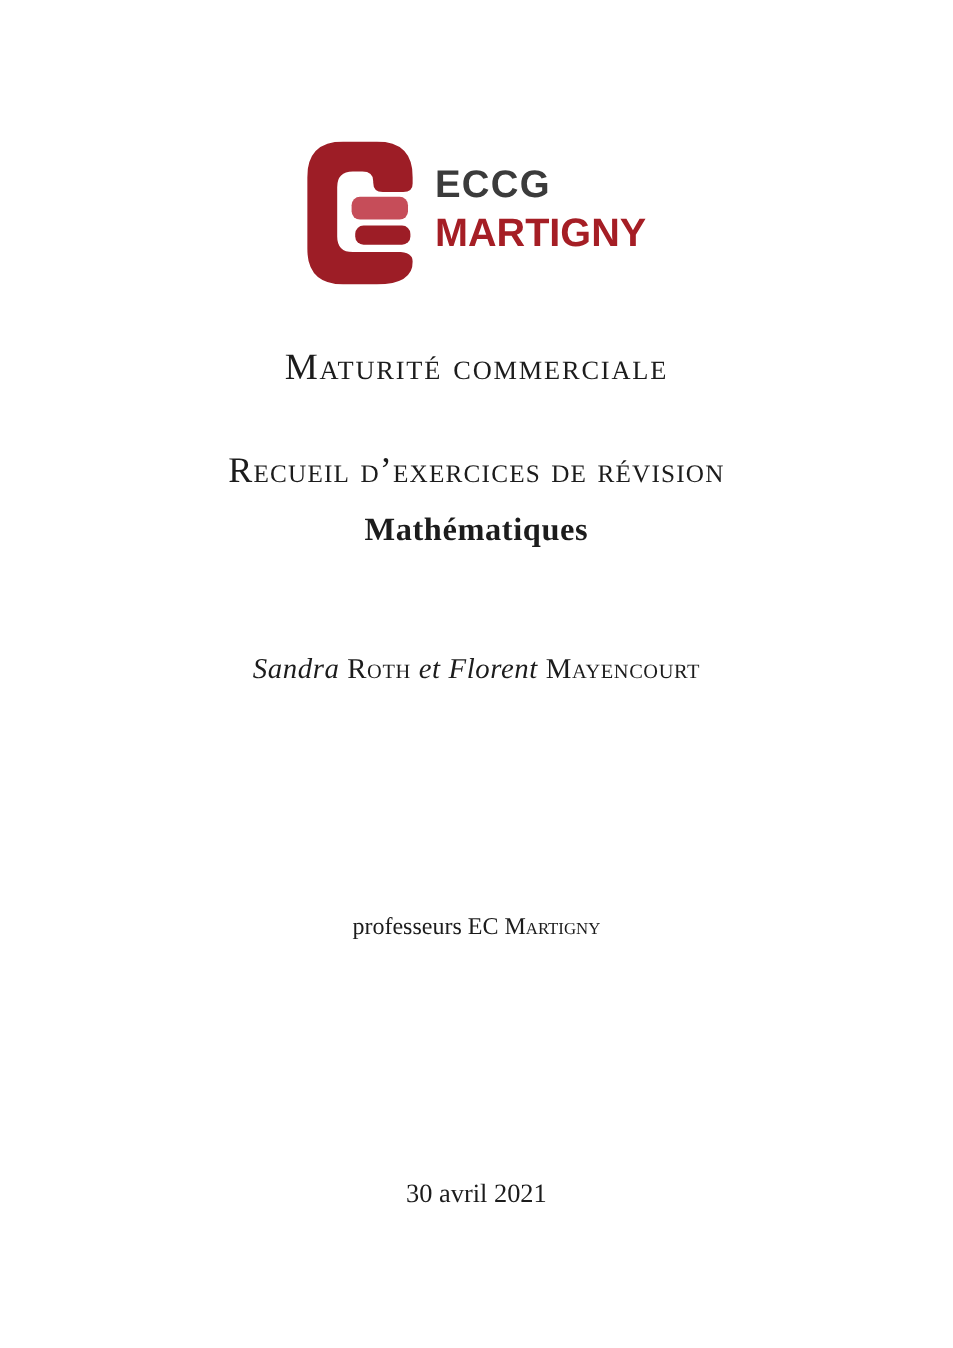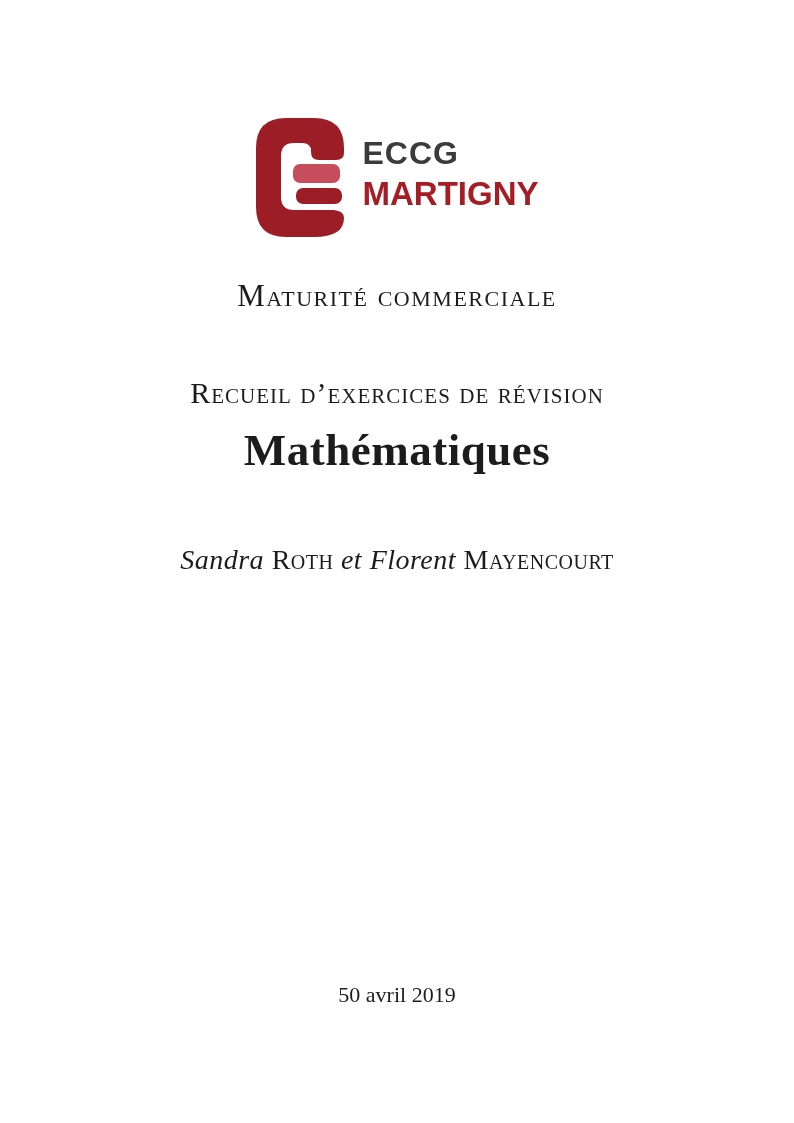--- a/index.html
+++ b/index.html
@@ -49,40 +49,40 @@
   .logo-line2 {
     font-size: 33px;
     line-height: 1;
     letter-spacing: 0px;
     margin-top: 8px;
     color: #a51e25;
   }
 
   
   .subtitle1 {
-    top: 280px;
+    top: 290px;
     font-size: 31px;
     letter-spacing: 1.5px;
     font-family: Liberation Serif, serif;
   }
   .subtitle2 {
     top: 346px;
     font-size: 30px;
     letter-spacing: 1px;
     margin-top: 32px;
   }
   .main-title {
     top: 428px;
-    font-size: 45px;
+    font-size: 27px;
     font-weight: bold;
     letter-spacing: 0.5px;
   }
   .authors {
     top: 546px;
-    font-size: 28px;
+    font-size: 24px;
     letter-spacing: 0.5px;
   }
   .supervision {
     top: 758px;
     font-size: 20px;
     line-height: 1.4;
   }
   .date {
     top: 984px;
     font-size: 22px;
@@ -118,17 +118,21 @@
 
   <div class="row authors">
     <span class="it">Sandra</span>
     <span class="sc">Roth</span>
     <span class="it">et</span>
     <span class="it">Florent</span>
     <span class="sc">Mayencourt</span>
   </div>
 
   <div class="row supervision">
+    <div>
+      <span>professeurs EC</span>
+      <span class="sc">Martigny</span>
+    </div>
   </div>
 
-  <div class="row date">50 avril 2019</div>
+  <div class="row date">30 avril 2021</div>
 
 </div>
 
 </body></html>

